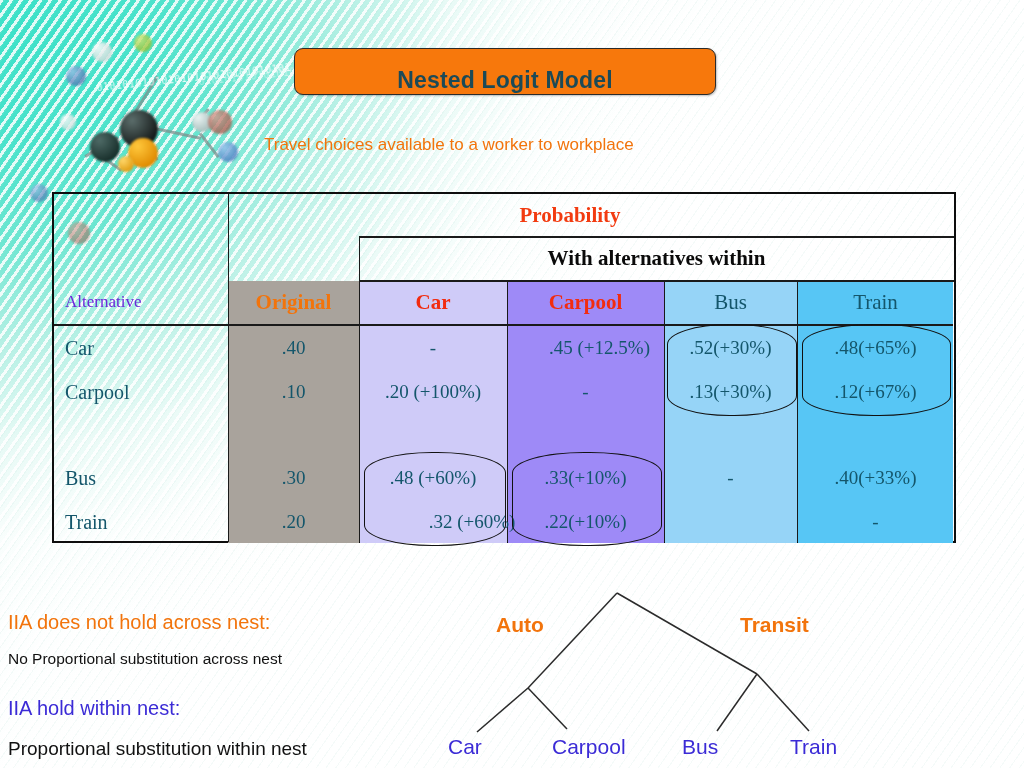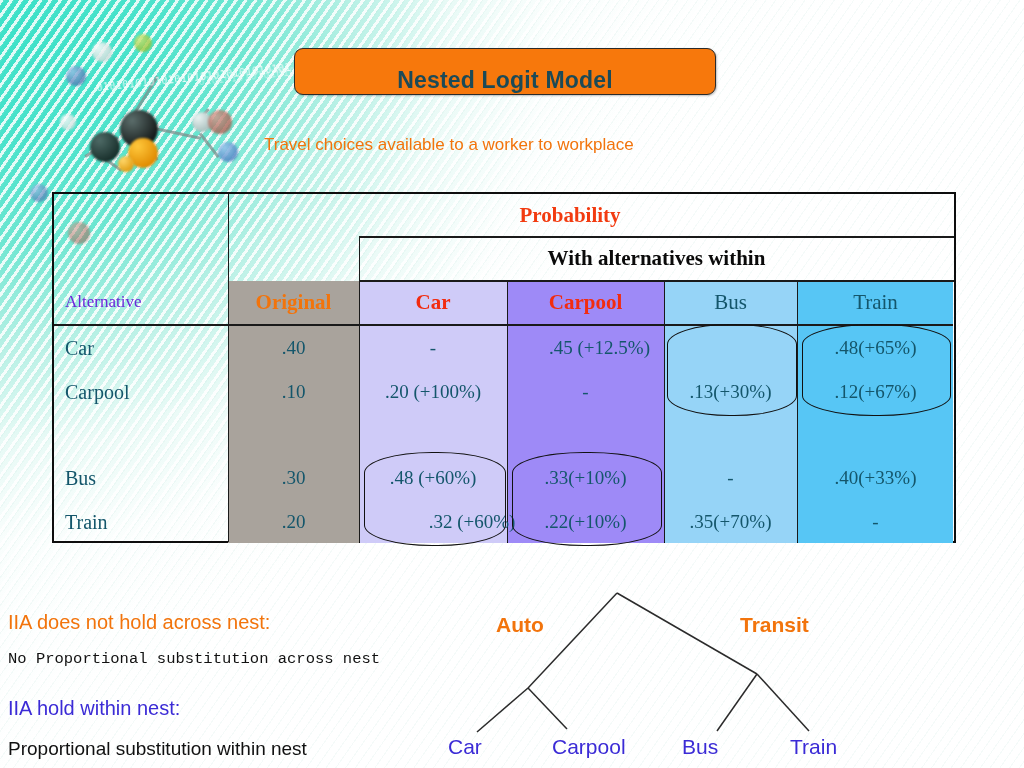--- a/index.html
+++ b/index.html
@@ -119,51 +119,51 @@
   <div class="tcell serif" style="left:175px;top:86px;width:129px;height:44px;color:#F2740C;font-weight:bold;font-size:21px;">Original</div>
   <div class="tcell serif" style="left:306px;top:86px;width:146px;height:44px;color:#F22C10;font-weight:bold;font-size:21px;">Car</div>
   <div class="tcell serif" style="left:454px;top:86px;width:155px;height:44px;color:#F22C10;font-weight:bold;font-size:21px;">Carpool</div>
   <div class="tcell serif" style="left:611px;top:86px;width:131px;height:44px;color:#14566B;font-size:21px;">Bus</div>
   <div class="tcell serif" style="left:744px;top:86px;width:155px;height:44px;color:#14566B;font-size:21px;">Train</div>
 
   <div class="tcell serif lbl-left" style="left:0;top:132px;width:173px;height:44px;color:#14566B;font-size:20px;">Car</div>
   <div class="tcell serif" style="left:175px;top:132px;width:129px;height:44px;color:#14566B;font-size:19px;">.40</div>
   <div class="tcell serif" style="left:306px;top:132px;width:146px;height:44px;color:#14566B;font-size:19px;">-</div>
   <div class="tcell serif" style="left:454px;top:132px;width:155px;height:44px;color:#14566B;font-size:19px;margin-left:14px;">.45 (+12.5%)</div>
+  <div class="tcell serif" style="left:611px;top:132px;width:131px;height:44px;color:#14566B;font-size:19px;">.52(+30%)</div>
   <div class="tcell serif" style="left:744px;top:132px;width:155px;height:44px;color:#14566B;font-size:19px;">.48(+65%)</div>
 
   <div class="tcell serif lbl-left" style="left:0;top:176px;width:173px;height:44px;color:#14566B;font-size:20px;">Carpool</div>
   <div class="tcell serif" style="left:175px;top:176px;width:129px;height:44px;color:#14566B;font-size:19px;">.10</div>
   <div class="tcell serif" style="left:306px;top:176px;width:146px;height:44px;color:#14566B;font-size:19px;">.20 (+100%)</div>
   <div class="tcell serif" style="left:454px;top:176px;width:155px;height:44px;color:#14566B;font-size:19px;">-</div>
   <div class="tcell serif" style="left:611px;top:176px;width:131px;height:44px;color:#14566B;font-size:19px;">.13(+30%)</div>
   <div class="tcell serif" style="left:744px;top:176px;width:155px;height:44px;color:#14566B;font-size:19px;">.12(+67%)</div>
 
   <div class="tcell serif lbl-left" style="left:0;top:262px;width:173px;height:44px;color:#14566B;font-size:20px;">Bus</div>
   <div class="tcell serif" style="left:175px;top:262px;width:129px;height:44px;color:#14566B;font-size:19px;">.30</div>
   <div class="tcell serif" style="left:306px;top:262px;width:146px;height:44px;color:#14566B;font-size:19px;">.48 (+60%)</div>
   <div class="tcell serif" style="left:454px;top:262px;width:155px;height:44px;color:#14566B;font-size:19px;">.33(+10%)</div>
   <div class="tcell serif" style="left:611px;top:262px;width:131px;height:44px;color:#14566B;font-size:19px;">-</div>
   <div class="tcell serif" style="left:744px;top:262px;width:155px;height:44px;color:#14566B;font-size:19px;">.40(+33%)</div>
 
   <div class="tcell serif lbl-left" style="left:0;top:306px;width:173px;height:44px;color:#14566B;font-size:20px;">Train</div>
   <div class="tcell serif" style="left:175px;top:306px;width:129px;height:44px;color:#14566B;font-size:19px;">.20</div>
   <div class="tcell serif" style="left:306px;top:306px;width:146px;height:44px;color:#14566B;font-size:19px;padding-left:39px;">.32 (+60%)</div>
   <div class="tcell serif" style="left:454px;top:306px;width:155px;height:44px;color:#14566B;font-size:19px;">.22(+10%)</div>
-  <div class="tcell serif" style="left:611px;top:306px;width:131px;height:44px;color:#14566B;font-size:19px;">.35(+70%)</div>
   <div class="tcell serif" style="left:744px;top:306px;width:155px;height:44px;color:#14566B;font-size:19px;">-</div>
 
   <div class="bracket" style="left:613px;top:130px;width:128px;height:90px;"></div>
   <div class="bracket" style="left:748px;top:130px;width:147px;height:90px;"></div>
   <div class="bracket" style="left:310px;top:258px;width:140px;height:92px;"></div>
   <div class="bracket" style="left:458px;top:258px;width:148px;height:92px;"></div>
 </div>
 
 <div class="btxt" style="left:8px;top:611px;font-size:20px;color:#F2740C;">IIA does not hold across nest:</div>
-<div class="btxt" style="left:8px;top:650px;font-size:15.5px;color:#111;font-family:Liberation Mono, monospace;">No Proportional substitution across nest</div>
+<div class="btxt" style="left:8px;top:650px;font-size:15.5px;color:#111;">No Proportional substitution across nest</div>
 <div class="btxt" style="left:8px;top:697px;font-size:20px;color:#3B2BD6;">IIA hold within nest:</div>
 <div class="btxt" style="left:8px;top:738px;font-size:19px;color:#111;">Proportional substitution within nest</div>
 
 <svg id="tree" viewBox="0 0 1024 768">
   <g stroke="#2b2b2b" stroke-width="1.5" fill="none">
     <path d="M617,593 L528,688"></path>
     <path d="M617,593 L757,674"></path>
     <path d="M528,688 L477,732"></path>
     <path d="M528,688 L567,729"></path>
     <path d="M757,674 L717,731"></path>

